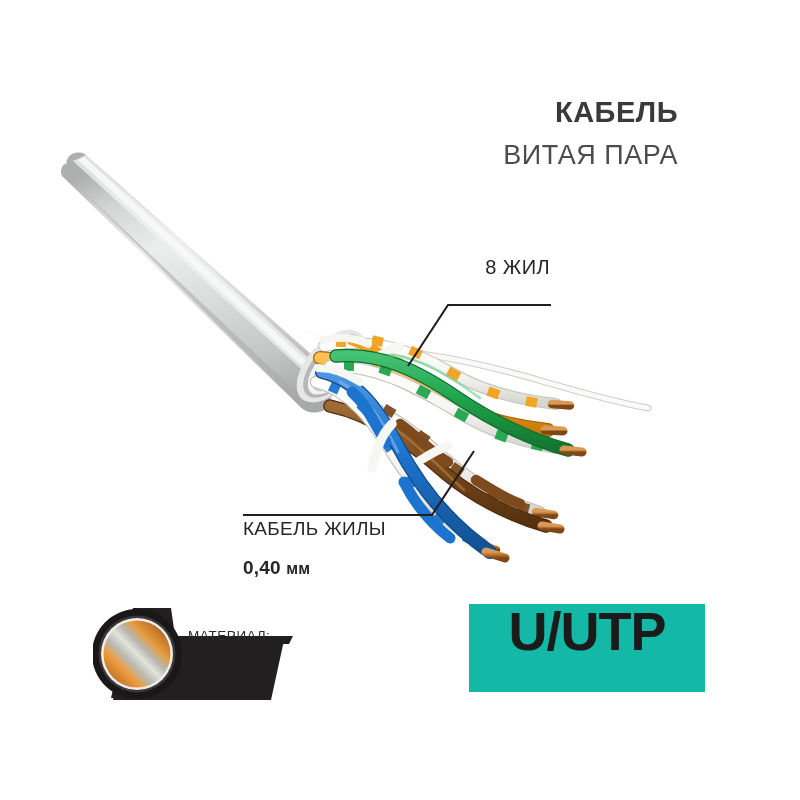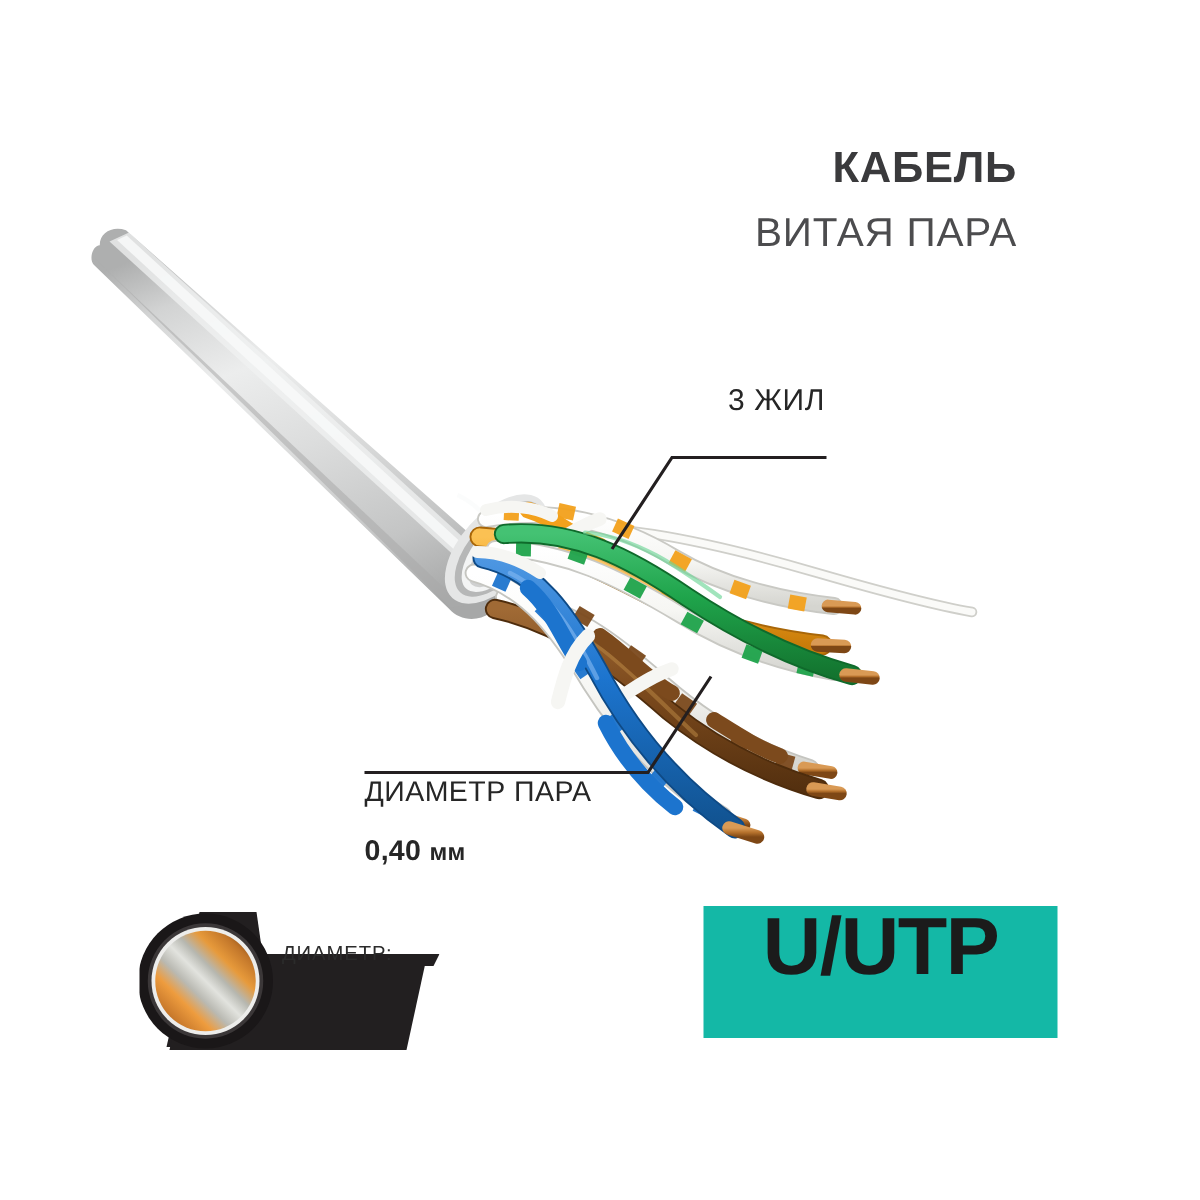--- a/index.html
+++ b/index.html
@@ -345,25 +345,25 @@
       <path d="M 243,515 L 432,515 L 474,451"></path>
     </g>
   </svg>
 
   <div class="title-block">
     <span class="title-main">КАБЕЛЬ</span>
     <span class="title-sub">ВИТАЯ ПАРА</span>
   </div>
 
   <div class="callout callout-pairs">
-    <div>3 ЖИЛ</div>
+    <div>8 ЖИЛ</div>
   </div>
 
   <div class="callout callout-diam">
-    <div>ДИАМЕТР ПАРА</div>
+    <div>КАБЕЛЬ ЖИЛЫ</div>
     <div class="diam-value">
       <span>0,40</span>
       <span class="unit">мм</span>
     </div>
   </div>
 
   <div class="utp-badge">
     <span class="utp-text">U/UTP</span>
   </div>
 
@@ -375,16 +375,16 @@
 
       <path d="M 78,0 L 200,0 L 200,28 L 82,28 Z" fill="#ffffff"></path>
       <path d="M 82,28 L 200,28 L 196,36 L 80,36 Z" fill="#221F20"></path>
 
       <circle cx="44" cy="46" r="45" fill="#1A1718"></circle>
       <circle cx="44" cy="46" r="38.5" fill="#3B3738"></circle>
       <circle cx="44" cy="46" r="36" fill="#EDEDEB"></circle>
 
       <circle cx="44" cy="46" r="33.5" fill="url(#ccaDisc)"></circle>
     </svg>
-    <div class="cca-label">ДИАМЕТР:</div>
+    <div class="cca-label">МАТЕРИАЛ:</div>
   </div>
 
 </div>
 
 </body></html>

